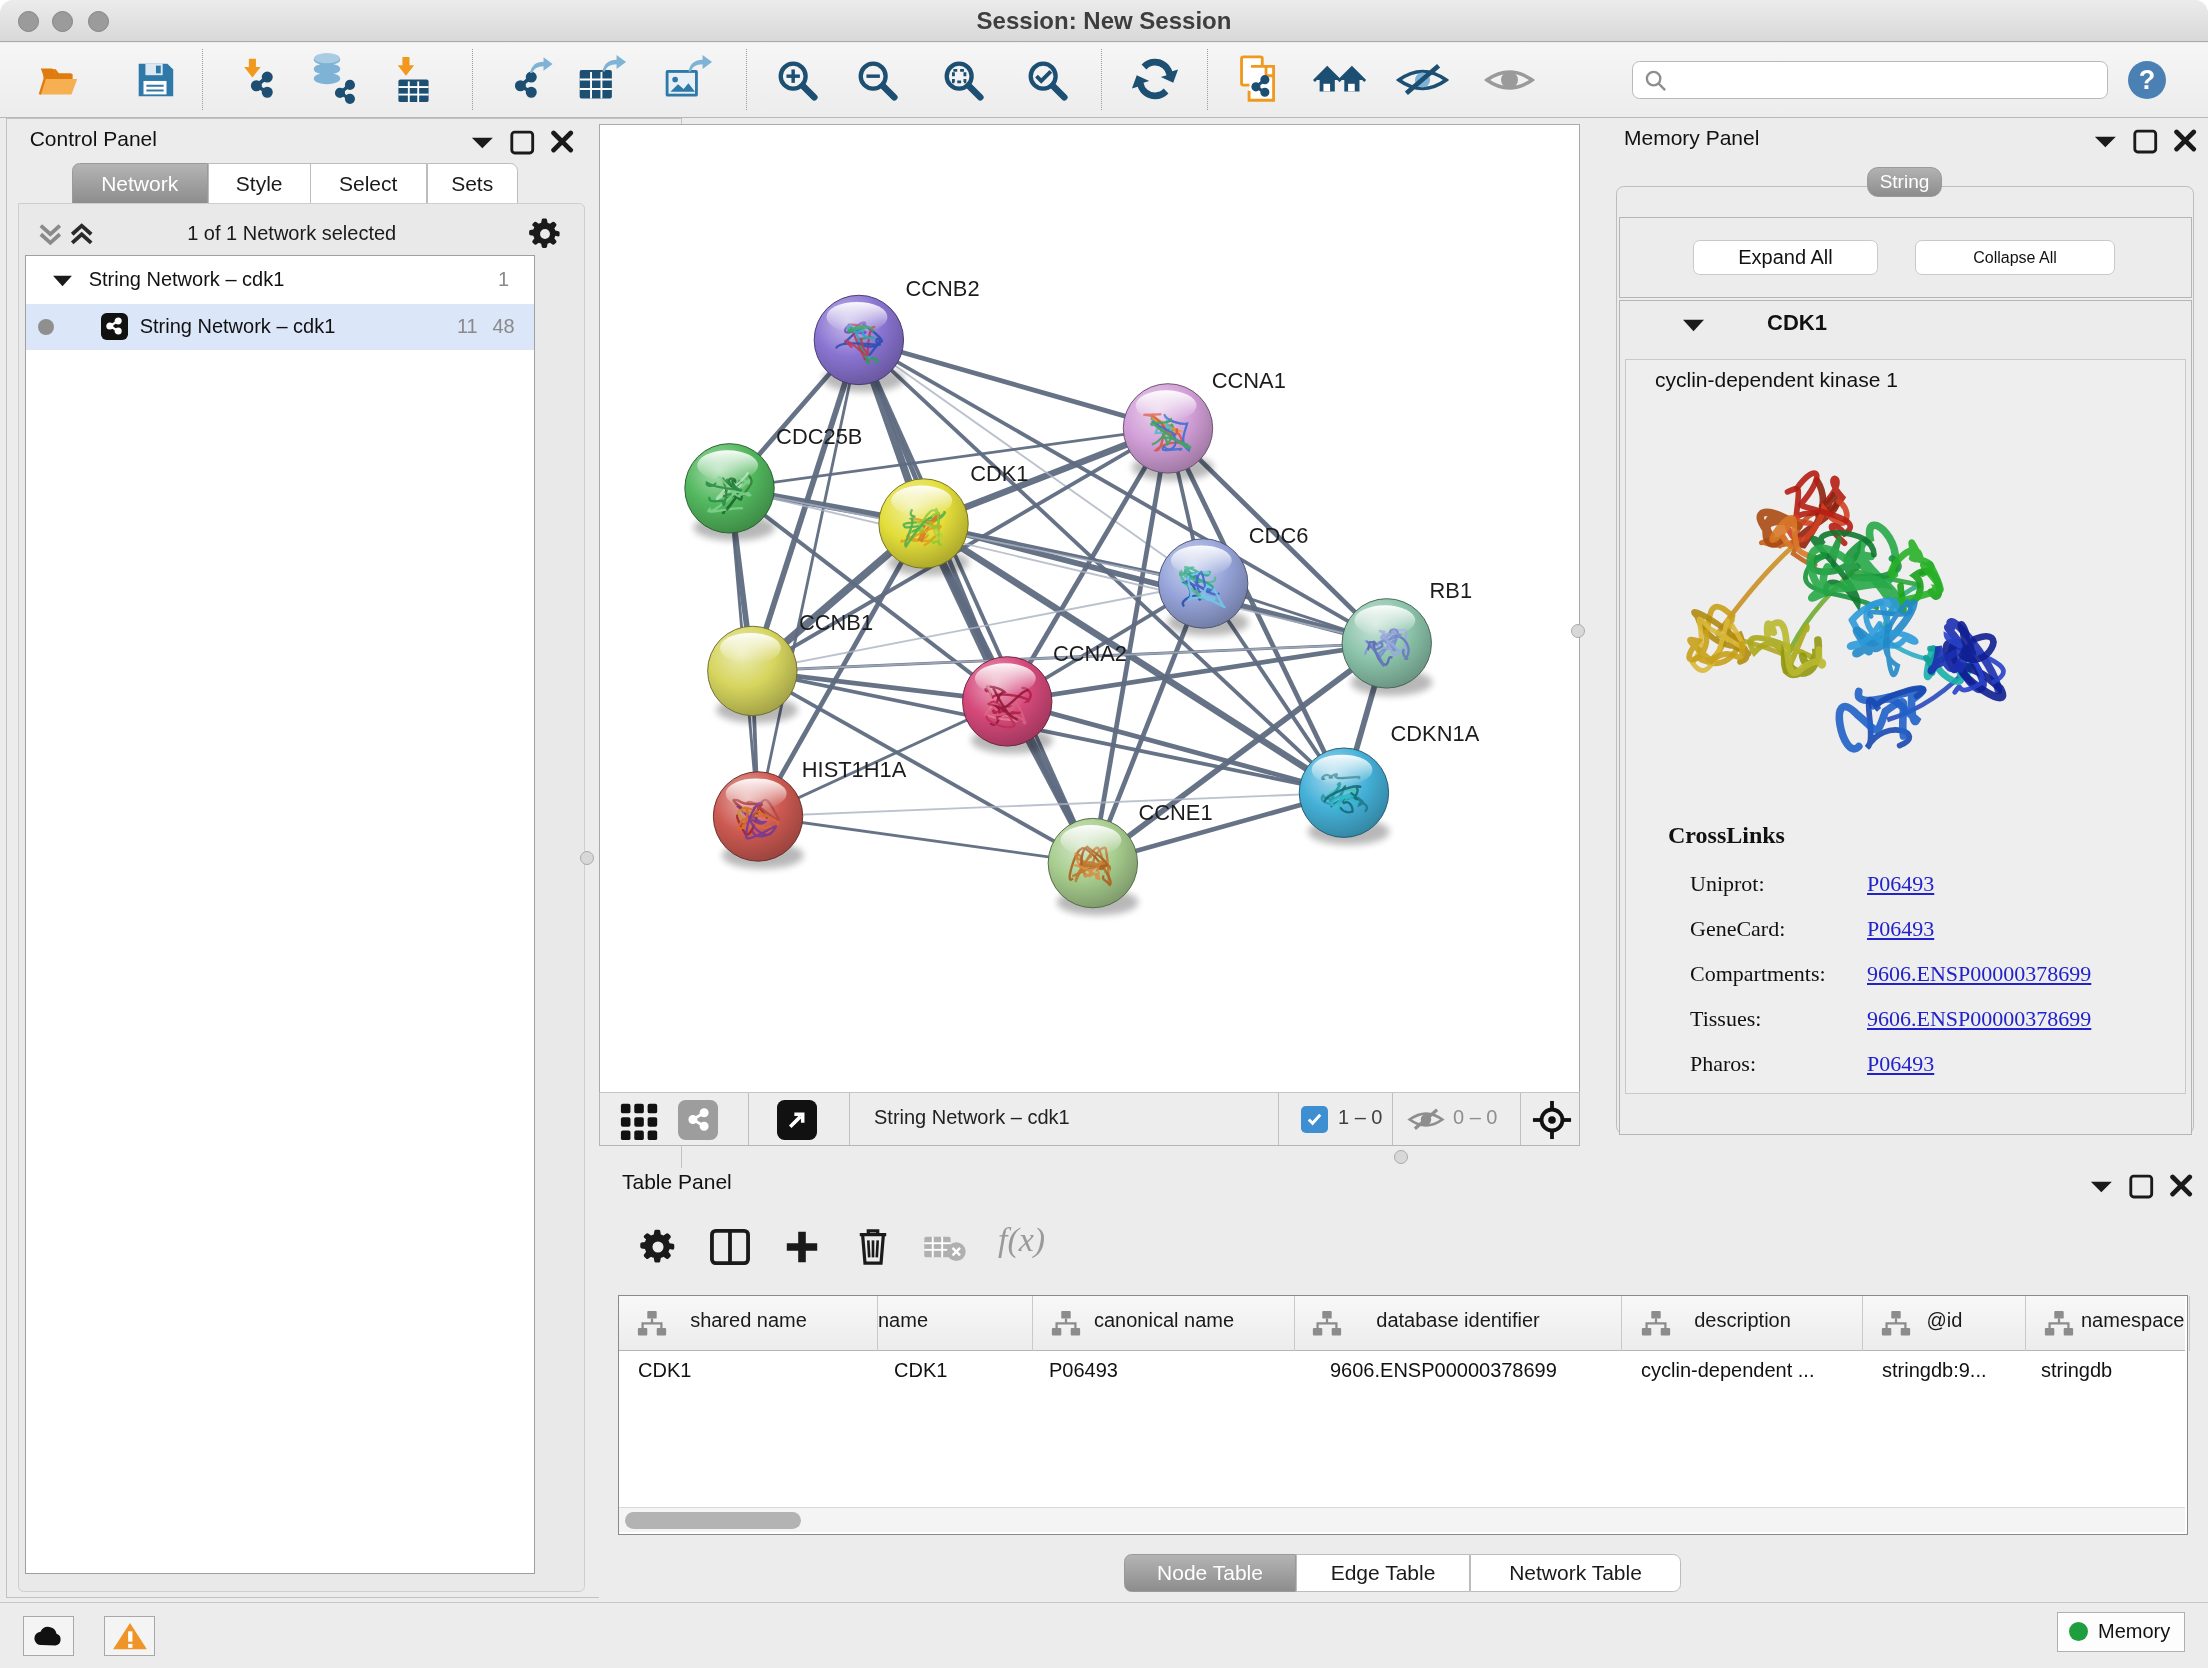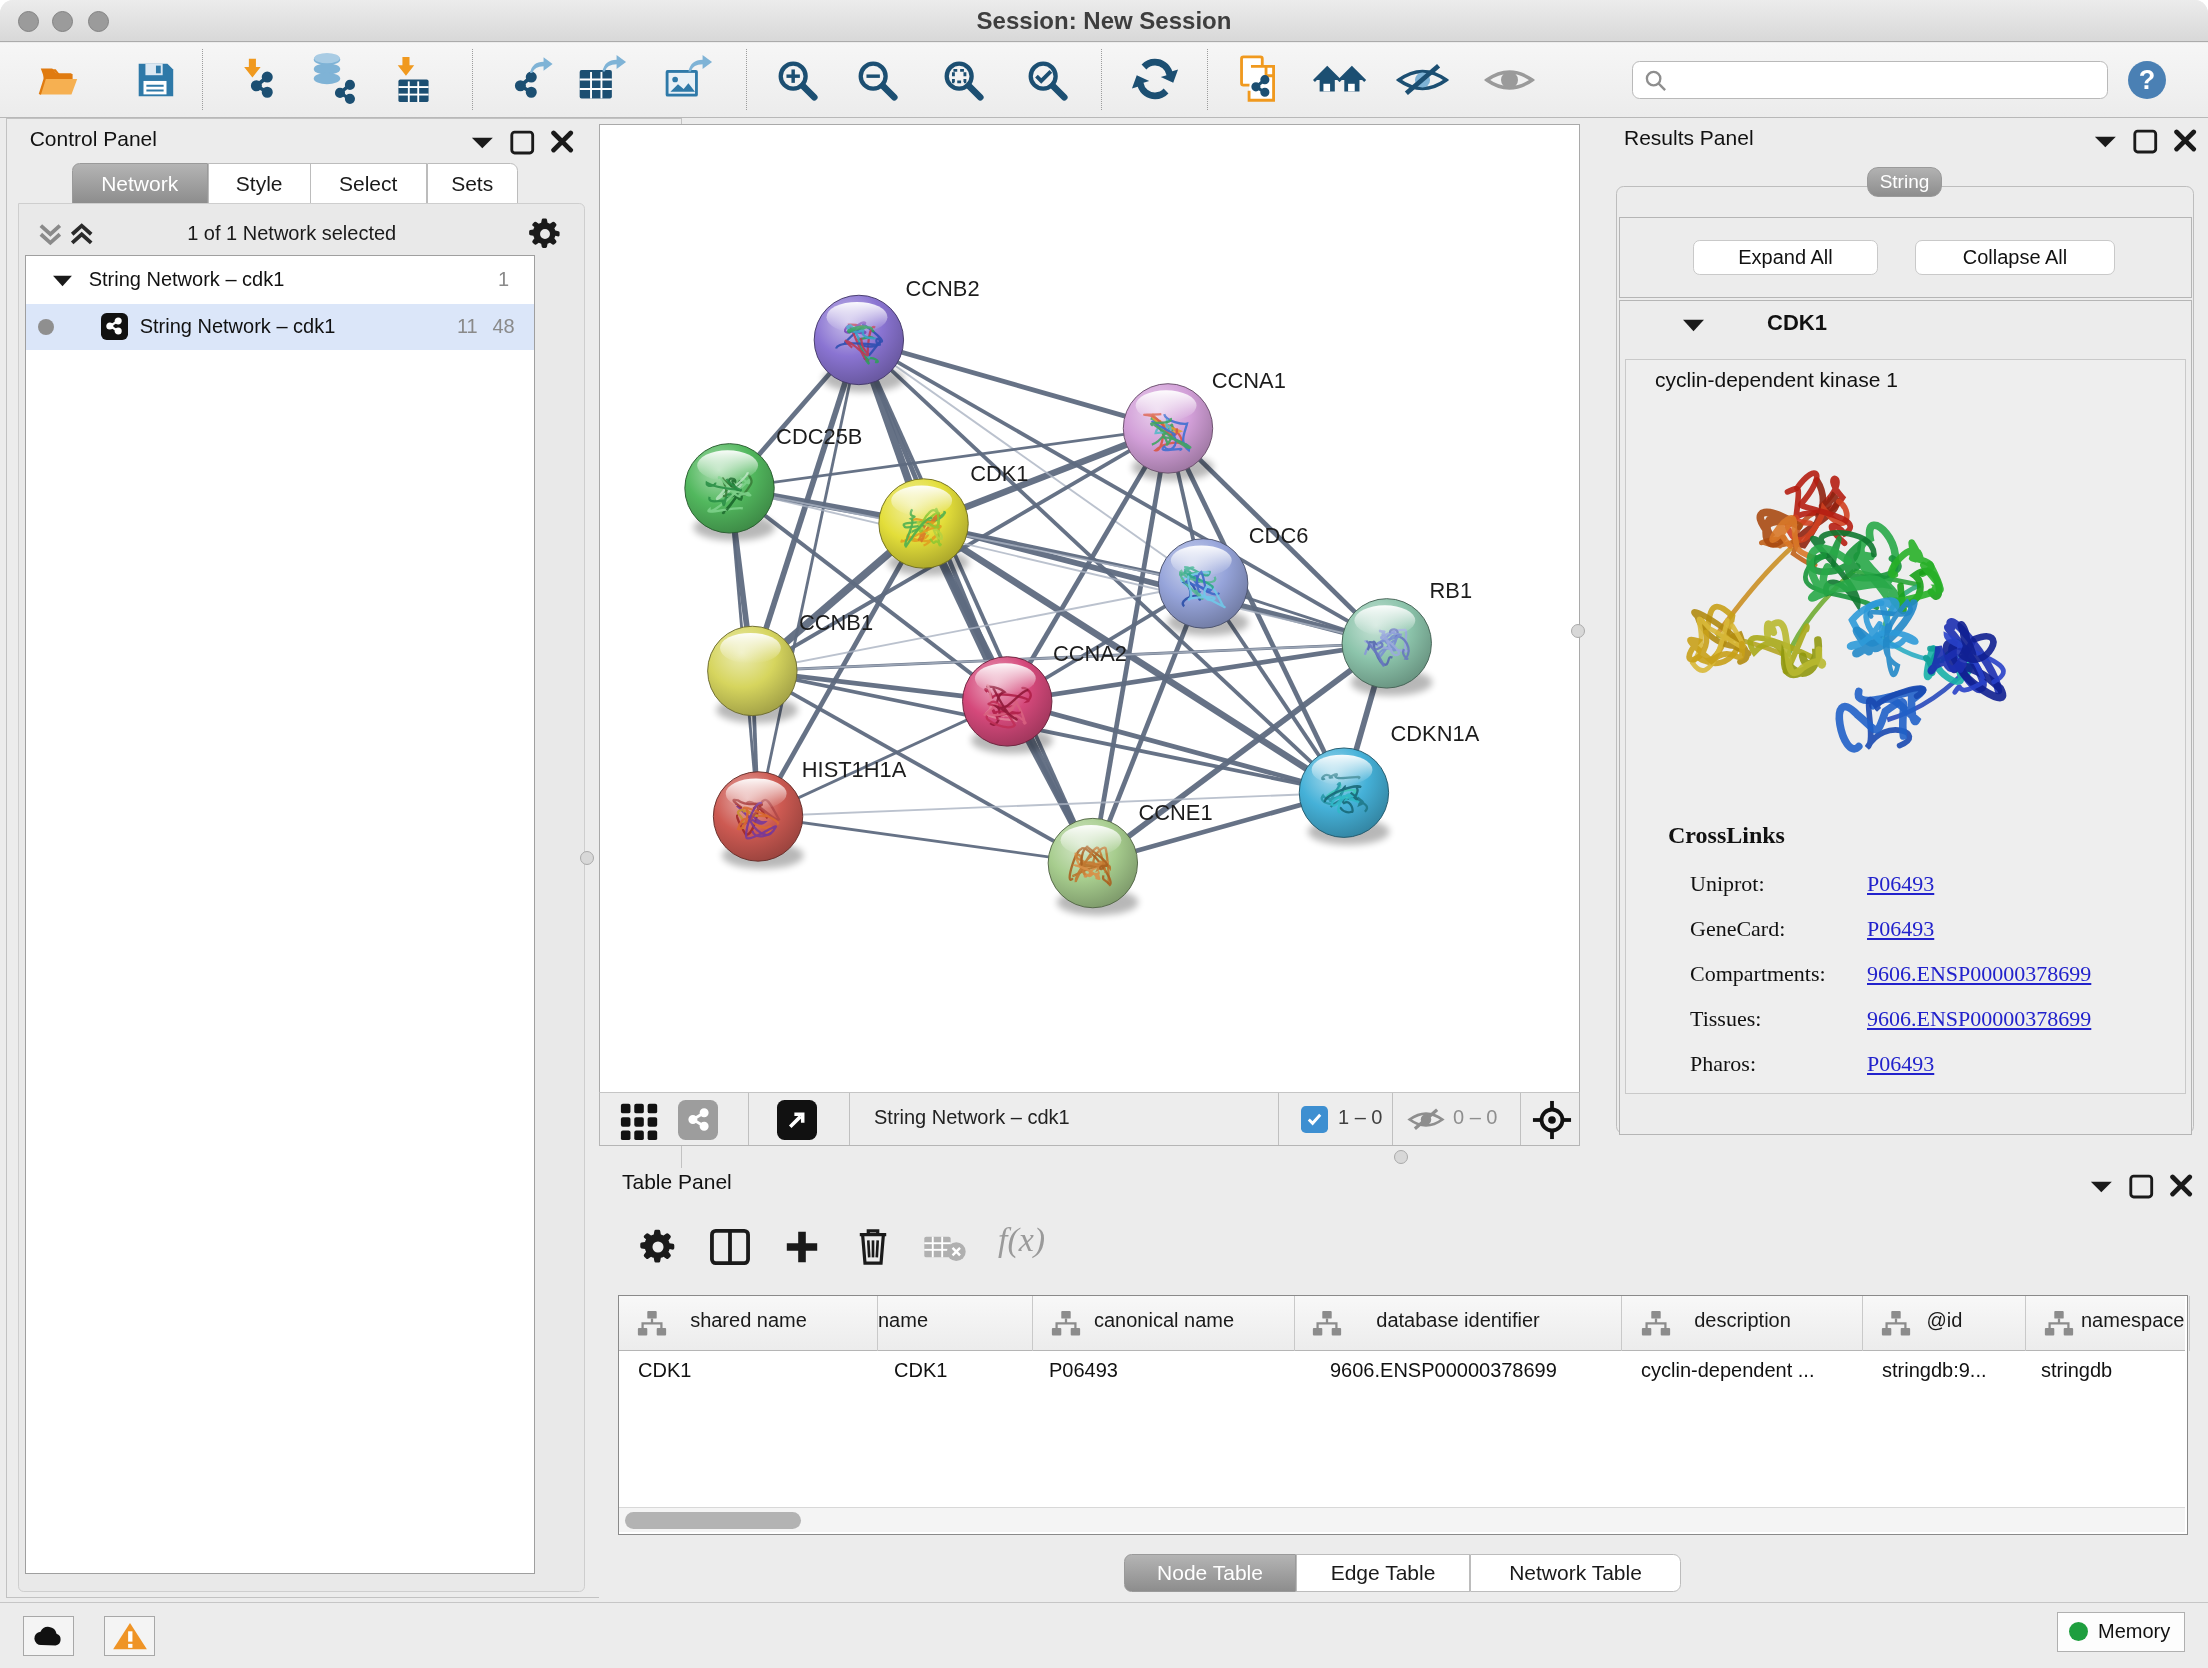--- a/index.html
+++ b/index.html
@@ -602,31 +602,31 @@
         <line x1="21" y1="1" x2="21" y2="10"></line>
         <line x1="21" y1="32" x2="21" y2="41"></line>
         <line x1="1" y1="21" x2="10" y2="21"></line>
         <line x1="32" y1="21" x2="41" y2="21"></line>
       </g>
    <circle cx="21" cy="21" r="4" fill="#111"></circle>
  </svg>
 </div>
 
 <div class="abs" style="left:1582px;top:118px;width:621px;height:1050px;background:#ececec">
- <div class="abs ptitle" style="left:42px;top:7.6px">Results Panel</div>
+ <div class="abs ptitle" style="left:42px;top:7.6px">Memory Panel</div>
  <svg class="abs" width="114" height="25" viewBox="0 0 120 26" style="left:511px;top:11.4px">
    <path d="M2 8 l11 11 l11 -11 z" fill="#1a1a1a"></path>
    <rect x="44" y="2" width="22" height="22" rx="3" fill="none" stroke="#1a1a1a" stroke-width="3"></rect>
    <path d="M88 3 l18 18 M106 3 l-18 18" stroke="#1a1a1a" stroke-width="5" stroke-linecap="round"></path>
  </svg>
  <div class="abs" style="left:34px;top:68px;width:578px;height:948px;background:#ececec;border:1px solid #bdbdbd;border-radius:7.6px"></div>
  <div class="abs" style="left:285px;top:49px;width:75px;height:29.5px;background:linear-gradient(#b2b2b2,#8d8d8d);border:1px solid #9a9a9a;border-radius:11px;color:#fff;font-size:19px;text-align:center;line-height:27.6px">String</div>
  <div class="abs" style="left:37px;top:99px;width:573px;height:81px;background:#ececec;border:1px solid #b5b5b5"></div>
  <div class="abs" style="left:111px;top:122px;width:185px;height:35px;background:#fff;border:1px solid #c9c9c9;border-radius:6.7px;font-size:20px;color:#111;text-align:center;line-height:33px">Expand All</div>
- <div class="abs" style="left:333px;top:122px;width:200px;height:35px;background:#fff;border:1px solid #c9c9c9;border-radius:7px;font-size:20px;color:#111;text-align:center;line-height:33px">Collapse All</div>
+ <div class="abs" style="left:333px;top:122px;width:200px;height:35px;background:#fff;border:1px solid #c9c9c9;border-radius:7px;font-size:16px;color:#111;text-align:center;line-height:33px">Collapse All</div>
  <div class="abs" style="left:37px;top:182px;width:573px;height:835px;background:#ececec;border:1px solid #b5b5b5"></div>
  <svg class="abs" width="27" height="19" viewBox="0 0 28 20" style="left:98px;top:198px">
       <path d="M3 4 l11 12 l11 -12 z" fill="#1a1a1a"></path>
     </svg>
  <div class="abs" style="left:185px;top:192px;font-size:22px;font-weight:700;color:#111">CDK1</div>
  <div class="abs" style="left:43px;top:241px;width:561px;height:735px;background:#eeeeee;border:1px solid #c9c9c9"></div>
  <div class="abs" style="left:73px;top:250px;font-size:21px;color:#111">cyclin-dependent kinase 1</div>
  <div class="abs" style="left:86px;top:704px;font-family:'Liberation Serif',serif;font-size:24px;font-weight:700;color:#111">CrossLinks</div>
  <div class="abs" style="left:108px;top:743px;font-family:'Liberation Serif',serif;font-size:22px;color:#111;line-height:45px">
    Uniprot:<br>GeneCard:<br>Compartments:<br>Tissues:<br>Pharos:

